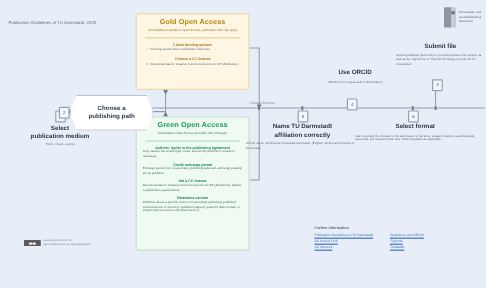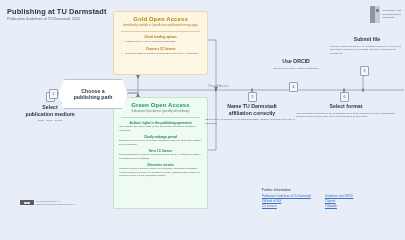--- a/index.html
+++ b/index.html
@@ -165,21 +165,20 @@
       <polygon points="136,97 138,93 140,97"></polygon>
       <polygon points="214,87 216,91 218,87"></polygon>
       <rect x="215" y="88.5" width="1.6" height="3.2"></rect>
       <rect x="251.2" y="88.5" width="1.6" height="3.2"></rect>
       <rect x="291.2" y="88.5" width="1.6" height="3.2"></rect>
       <rect x="343.2" y="88.5" width="1.6" height="3.2"></rect>
       <rect x="362.2" y="88.5" width="1.6" height="3.2"></rect>
     </g>
   </svg>
 
-  <div class="abs title">Publishing at TU Darmstadt</div>
   <div class="abs subtitle">Publication Guidelines of TU Darmstadt, 2020</div>
 
   <div class="abs logo">
     <div class="logo-mark"></div>
     <div class="logo-text">
       <div>Universitäts- und</div>
       <div>Landesbibliothek</div>
       <div>Darmstadt</div>
     </div>
   </div>

